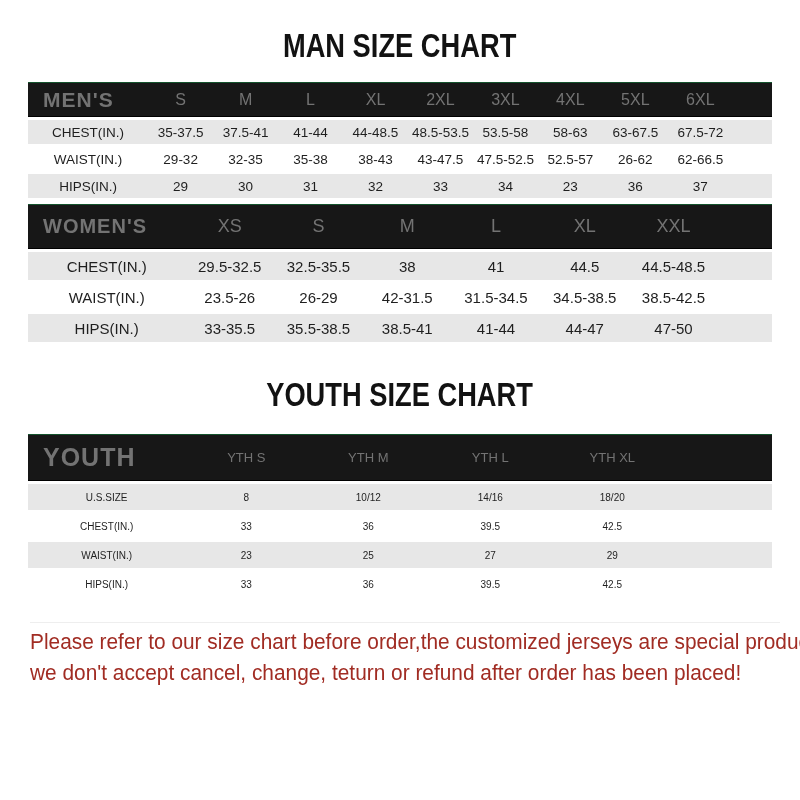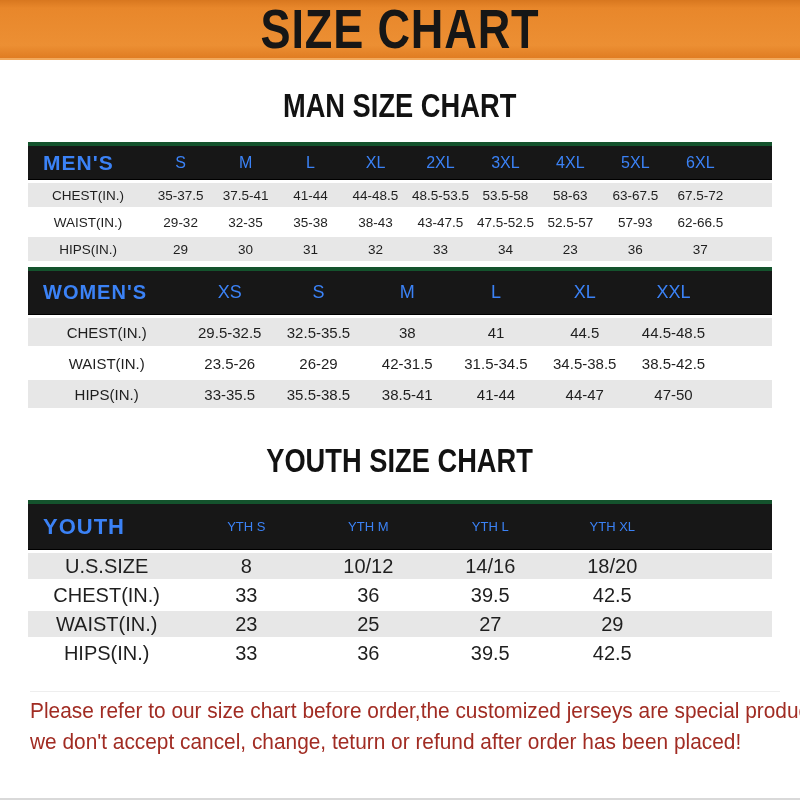--- a/index.html
+++ b/index.html
@@ -41,23 +41,23 @@
   #women-title  { margin-top: 26px; margin-bottom: 18px; }
   #youth-title  { margin-top: 34px; margin-bottom: 20px; }
 
   
   .size-table {
     width: 744px; margin: 0 auto;
     border-collapse: separate; border-spacing: 0 3px;
     table-layout: fixed;
   }
   .size-table thead th {
-    background: #171717; color: #3b82f6;
+    background: #171717; color: #737373;
     font-weight: 400; text-align: center;
-    border-top: 4px solid #14532d;
+    border-top: 1px solid #14532d;
     border-bottom: 1px solid #000;
   }
   .size-table th.corner {
     text-align: left; padding-left: 15px;
     font-weight: 800; letter-spacing: 1px;
   }
   .size-table td {
     text-align: center; color: #1f1f1f; font-weight: 400;
   }
   .size-table tbody tr.stripe td { background: #e7e7e7; }
@@ -70,23 +70,23 @@
   .table-men td { height: 22px; font-size: 13.5px; }
 
   
   .table-women th { height: 41px; font-size: 18px; }
   .table-women th.corner { font-size: 20px; width: 19%; }
   .table-women th.spacer, .table-women td.spacer { width: 7%; }
   .table-women td { height: 26px; font-size: 15px; }
 
   
   .table-youth th { height: 43px; font-size: 13px; }
-  .table-youth th.corner { font-size: 22px; width: 19%; }
+  .table-youth th.corner { font-size: 25px; width: 19%; }
   .table-youth th.spacer, .table-youth td.spacer { width: 13%; }
-  .table-youth td { height: 24px; font-size: 20px; }
+  .table-youth td { height: 24px; font-size: 10px; }
 
   
   .footer {
     margin: 22px 20px 0 30px;
     color: #a12c23;
     border-top: 1px solid #eee;
     padding-top: 4px;
   }
   .footer-line {
     font-size: 21.5px; line-height: 1.42;
@@ -96,23 +96,20 @@
   .bottom-edge {
     position: absolute; left: 0; bottom: 0; width: 800px; height: 2px;
     background: #d9d9d9;
   }
 </style>
 </head>
 <body>
 
 <div class="page">
 
-  <div class="banner">
-    <span class="banner-title">SIZE CHART</span>
-  </div>
 
   <section>
     <h2 class="section-title" id="men-title">
       <span>MAN SIZE CHART</span>
     </h2>
     <table class="size-table table-men">
         <thead>
           <tr>
             <th class="corner">MEN'S</th>
             <th>S</th>
@@ -143,21 +140,21 @@
           </tr>
           <tr class="plain">
             <td class="row-label">WAIST(IN.)</td>
             <td>29-32</td>
             <td>32-35</td>
             <td>35-38</td>
             <td>38-43</td>
             <td>43-47.5</td>
             <td>47.5-52.5</td>
             <td>52.5-57</td>
-            <td>57-93</td>
+            <td>26-62</td>
             <td>62-66.5</td>
             <td class="spacer"></td>
           </tr>
           <tr class="stripe">
             <td class="row-label">HIPS(IN.)</td>
             <td>29</td>
             <td>30</td>
             <td>31</td>
             <td>32</td>
             <td>33</td>

